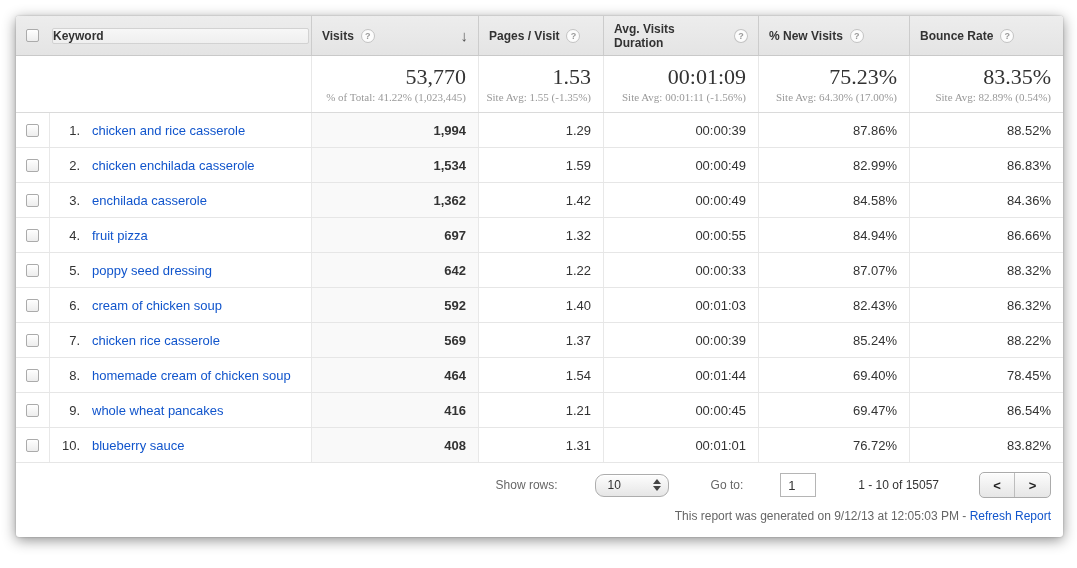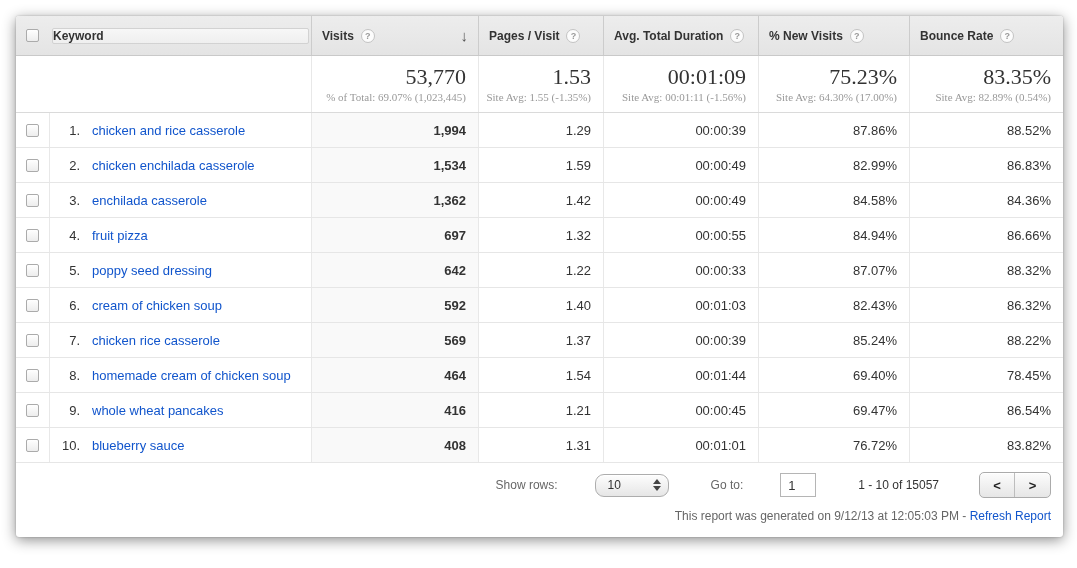--- a/index.html
+++ b/index.html
@@ -189,39 +189,39 @@
     <div class="c-vis metric-h">
       <span>Visits</span>
       <span class="help">?</span>
       <span class="sort-arrow">↓</span>
     </div>
     <div class="c-ppv metric-h">
       <span>Pages / Visit</span>
       <span class="help">?</span>
     </div>
     <div class="c-dur metric-h">
-      <span>Avg. Total Duration</span>
+      <span>Avg. Visits Duration</span>
       <span class="help">?</span>
     </div>
     <div class="c-new metric-h">
       <span>% New Visits</span>
       <span class="help">?</span>
     </div>
     <div class="c-bnc metric-h">
       <span>Bounce Rate</span>
       <span class="help">?</span>
     </div>
   </div>
 
   <div class="row tsummary">
     <div class="c-check"></div>
     <div class="c-kw"></div>
     <div class="c-vis sum-cell">
       <span class="sum-big">53,770</span>
-      <span class="sum-sub">% of Total: 69.07% (1,023,445)</span>
+      <span class="sum-sub">% of Total: 41.22% (1,023,445)</span>
     </div>
     <div class="c-ppv sum-cell">
       <span class="sum-big">1.53</span>
       <span class="sum-sub">Site Avg: 1.55 (-1.35%)</span>
     </div>
     <div class="c-dur sum-cell">
       <span class="sum-big">00:01:09</span>
       <span class="sum-sub">Site Avg: 00:01:11 (-1.56%)</span>
     </div>
     <div class="c-new sum-cell">

